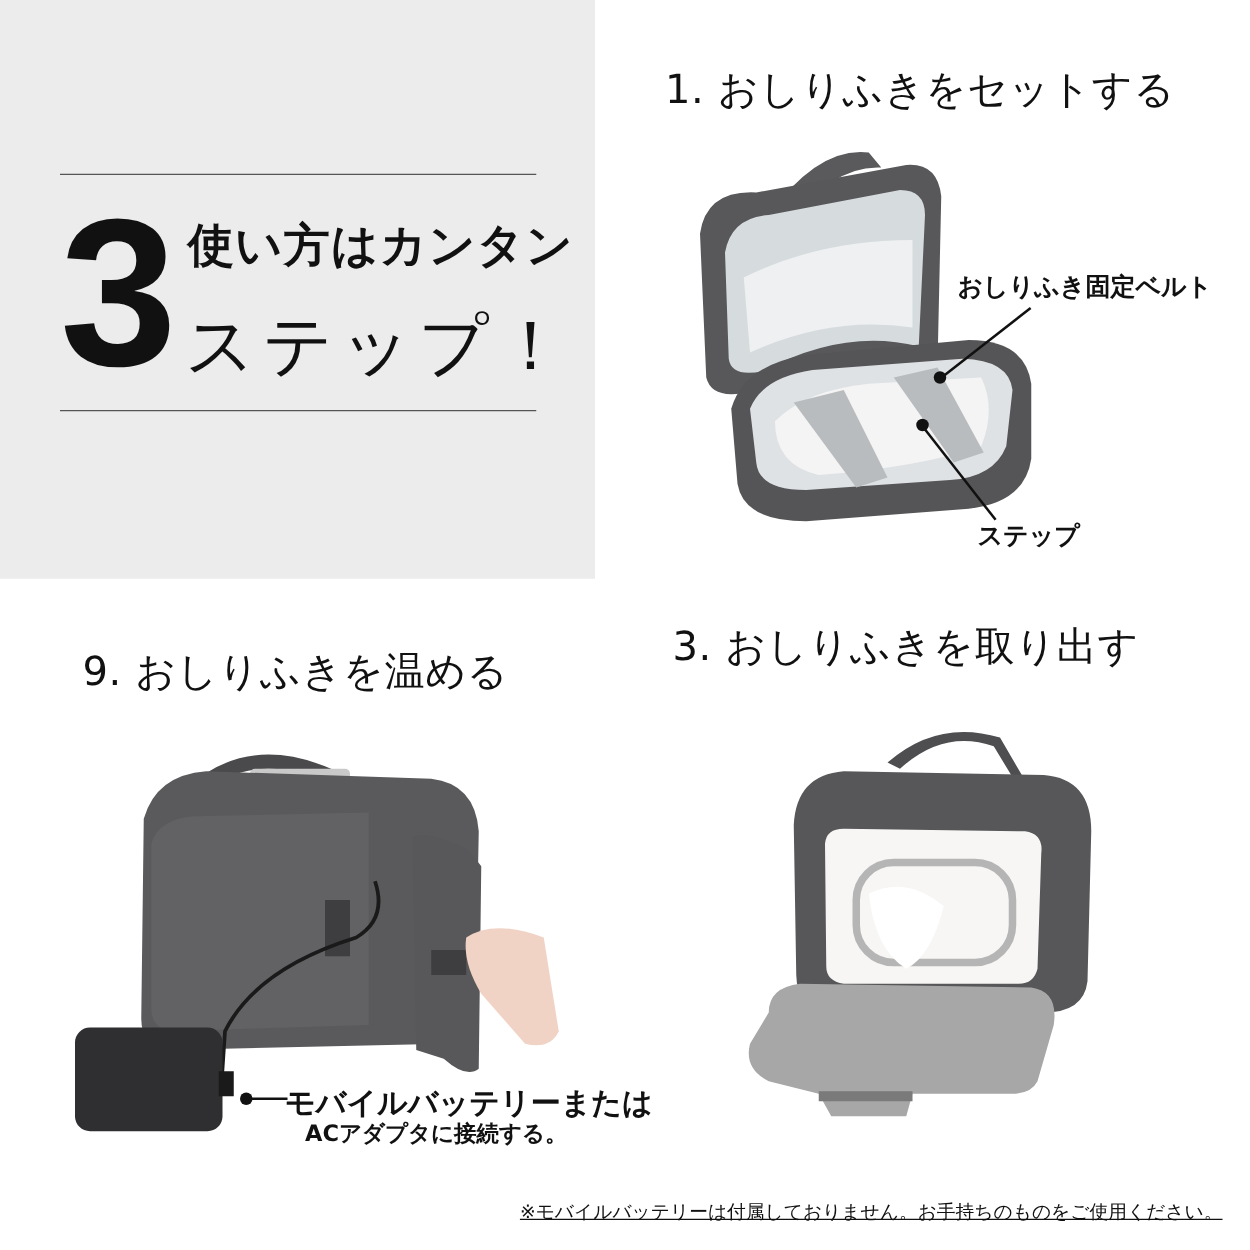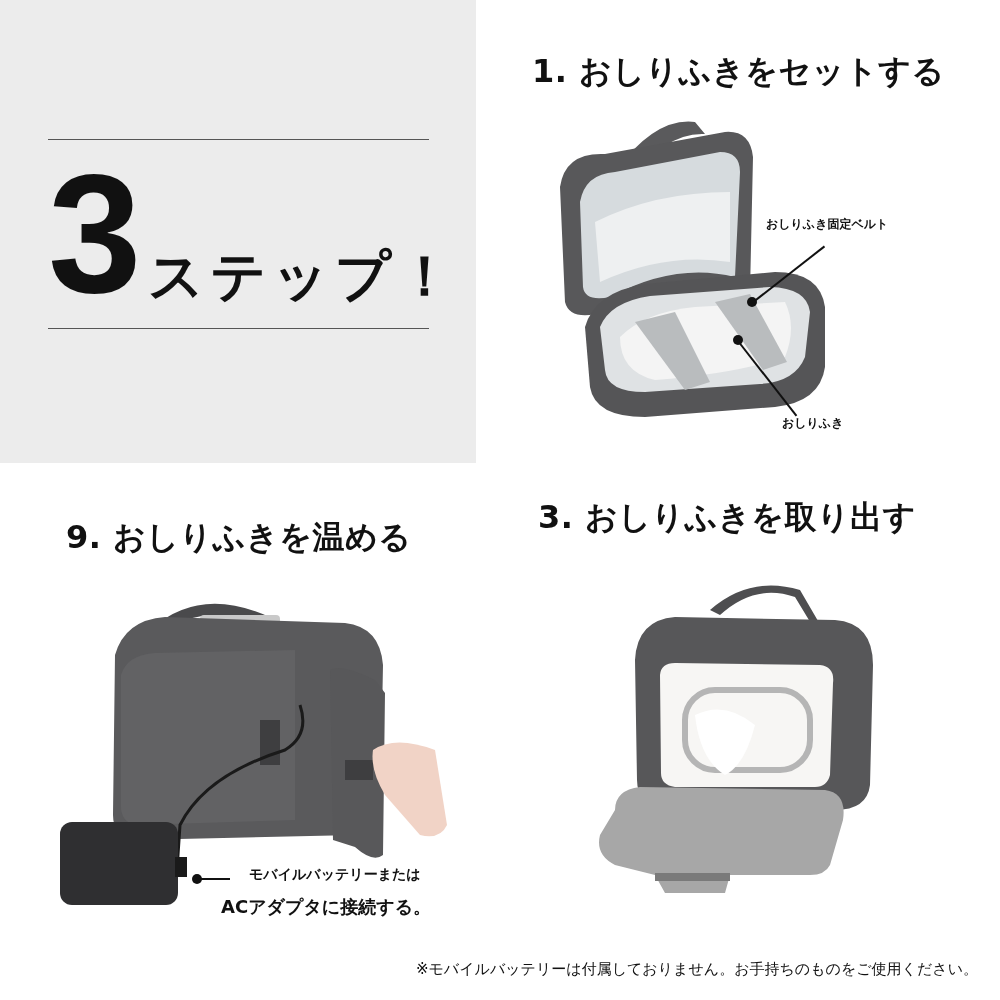--- a/index.html
+++ b/index.html
@@ -5,39 +5,40 @@
   * { box-sizing: border-box; margin: 0; padding: 0; }
   html, body { width: 1000px; height: 1000px; background: #ffffff; overflow: hidden; }
   body { position: relative; font-family: "DejaVu Sans", "Liberation Sans", sans-serif; color: #111; }
 
   .hero-panel { position: absolute; left: 0; top: 0; width: 476px; height: 463px; background: #ececec; }
   .hero-rule { position: absolute; left: 48px; width: 381px; height: 1px; background: #555; }
   .hero-rule.top { top: 139px; }
   .hero-rule.bottom { top: 328px; }
   .hero-number { position: absolute; left: 48px; top: 150px; font-family: "Liberation Sans", sans-serif; font-weight: 700; font-size: 168px; line-height: 168px; letter-spacing: -4px; }
   .hero-line1 { position: absolute; left: 150px; top: 172px; font-size: 37px; font-weight: 700; letter-spacing: 1px; }
-  .hero-line2 { position: absolute; left: 148px; top: 240px; font-size: 55px; font-weight: 700; letter-spacing: 6px; }
+  .hero-line2 { position: absolute; left: 148px; top: 240px; font-size: 55px; font-weight: 400; letter-spacing: 6px; }
 
-  .step-title { position: absolute; font-size: 32px; font-weight: 700; white-space: nowrap; letter-spacing: 0.5px; }
+  .step-title { position: absolute; font-size: 32px; font-weight: 400; white-space: nowrap; letter-spacing: 0.5px; }
   .step1-title { left: 532px; top: 50px; }
   .step2-title { left: 66px; top: 516px; }
   .step3-title { left: 538px; top: 496px; }
 
-  .callout { position: absolute; font-size: 12px; font-weight: 700; white-space: nowrap; }
+  .callout { position: absolute; font-size: 20px; font-weight: 700; white-space: nowrap; }
   .leader { position: absolute; height: 2px; background: #111; transform-origin: 0 50%; }
   .dot { position: absolute; width: 10px; height: 10px; border-radius: 50%; background: #111; }
 
-  .footnote { position: absolute; right: 22px; top: 960px; font-size: 15px; white-space: nowrap; }
+  .footnote { position: absolute; right: 22px; top: 960px; font-size: 15px; white-space: nowrap; text-decoration: underline; }
 </style>
 </head>
 <body>
 
 <div class="hero-panel">
   <div class="hero-rule top"></div>
   <div class="hero-number">3</div>
+  <div class="hero-line1">使い方はカンタン</div>
   <div class="hero-line2">ステップ！</div>
   <div class="hero-rule bottom"></div>
 </div>
 
 <div class="step-title step1-title">1. おしりふきをセットする</div>
 <div style="position:absolute;left:535px;top:112px;width:300px;height:320px;">
   <svg width="300" height="320" viewBox="0 0 300 320">
 
     <path d="M80 60 Q120 5 160 10 L170 22 Q130 20 95 70 Z" fill="#5a5a5c"></path>
 
@@ -49,21 +50,21 @@
     <path d="M65 215 Q75 190 115 184 L235 175 Q272 176 275 200 L270 245 Q260 270 225 272 L110 280 Q72 280 70 258 Z" fill="#dfe2e4"></path>
     <path d="M85 225 Q110 200 160 195 L250 190 Q262 215 250 245 Q200 262 120 268 Q85 260 85 225 Z" fill="#f4f4f4"></path>
 
     <path d="M100 210 L140 200 L175 270 L150 278 Z" fill="#b9bcbe"></path>
     <path d="M180 190 L215 182 L252 250 L228 258 Z" fill="#b9bcbe"></path>
   </svg>
 </div>
 <div class="callout" style="left:766px;top:216px;">おしりふき固定ベルト</div>
 <div class="leader" style="left:752px;top:302px;width:92px;transform:rotate(-38deg);"></div>
 <div class="dot" style="left:747px;top:297px;"></div>
-<div class="callout" style="left:782px;top:415px;">おしりふき</div>
+<div class="callout" style="left:782px;top:415px;">ステップ</div>
 <div class="leader" style="left:738px;top:340px;width:95px;transform:rotate(52deg);"></div>
 <div class="dot" style="left:733px;top:335px;"></div>
 
 <div class="step-title step2-title">9. おしりふきを温める</div>
 <div style="position:absolute;left:55px;top:585px;width:400px;height:330px;">
   <svg width="400" height="330" viewBox="0 0 400 330">
 
     <path d="M95 45 Q150 -5 230 40 L222 48 Q150 10 105 52 Z" fill="#4a4a4c"></path>
 
     <rect x="145" y="30" width="80" height="10" rx="4" fill="#c9c9c9"></rect>
@@ -79,22 +80,22 @@
     <path d="M318 165 Q340 150 380 165 L392 240 Q385 255 365 250 L330 210 Q315 185 318 165 Z" fill="#f1d3c6"></path>
 
     <path d="M245 120 Q255 150 230 165 Q150 190 125 240 L122 285" stroke="#1a1a1a" stroke-width="3" fill="none"></path>
 
     <rect x="5" y="237" width="118" height="83" rx="12" fill="#2f2f31"></rect>
     <rect x="120" y="272" width="12" height="20" fill="#1a1a1a"></rect>
   </svg>
 </div>
 <div class="dot" style="left:192px;top:874px;"></div>
 <div class="leader" style="left:200px;top:878px;width:30px;transform:none;"></div>
-<div class="callout" style="left:249px;top:866px;font-size:14px;">モバイルバッテリーまたは</div>
-<div class="callout" style="left:221px;top:895px;font-size:18px;">ACアダプタに接続する。</div>
+<div class="callout" style="left:228px;top:866px;font-size:24px;">モバイルバッテリーまたは</div>
+<div class="callout" style="left:244px;top:895px;font-size:18px;">ACアダプタに接続する。</div>
 
 <div class="step-title step3-title">3. おしりふきを取り出す</div>
 <div style="position:absolute;left:575px;top:575px;width:310px;height:320px;">
   <svg width="310" height="320" viewBox="0 0 310 320">
 
     <path d="M135 35 Q175 0 225 15 L250 58 L243 60 L220 22 Q180 8 145 40 Z" fill="#4e4e50"></path>
 
     <rect x="140" y="45" width="80" height="12" rx="5" fill="#d0d0d0"></rect>
 
     <path d="M60 85 Q62 45 100 42 L260 45 Q298 48 298 90 L295 210 Q292 235 260 235 L95 235 Q62 232 62 205 Z" fill="#575759"></path>

